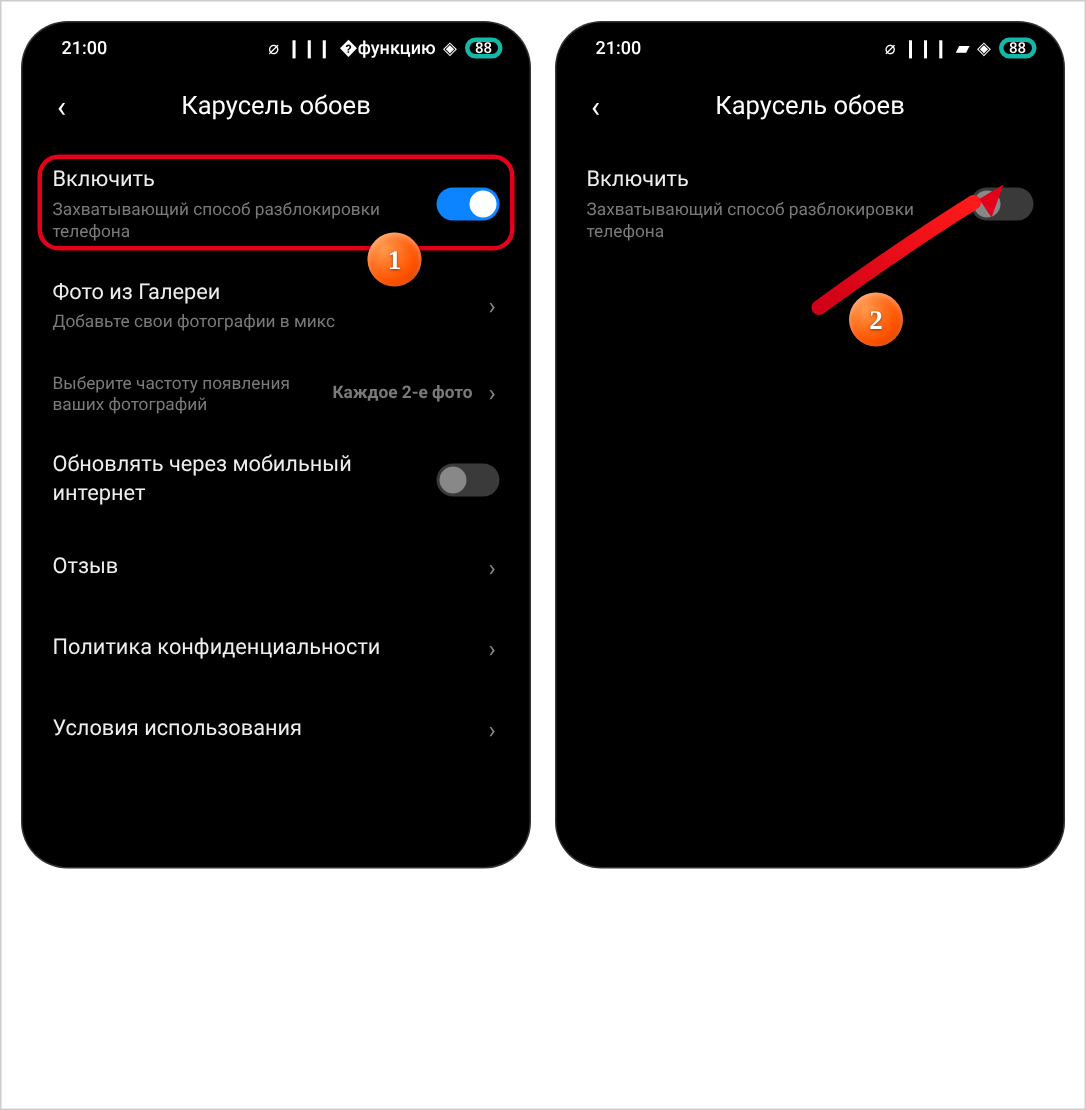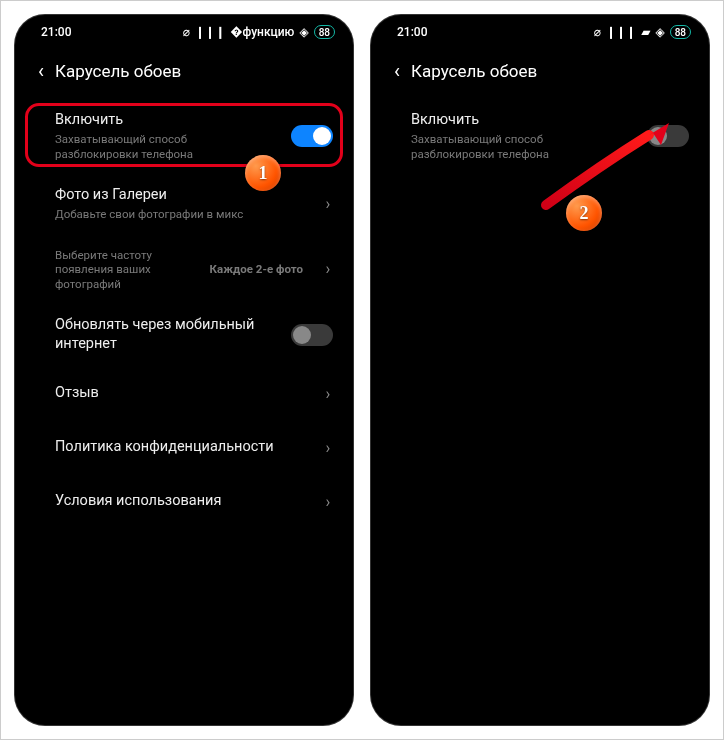--- a/index.html
+++ b/index.html
@@ -9,68 +9,67 @@
     background: #fff;
     font-family: -apple-system, Roboto, Arial, sans-serif;
     position: relative;
     border: 1px solid #ccc;
     display: flex;
     gap: 18px;
     padding: 14px 14px;
   }
   .phone {
     width: 340px;
-    height: 710px;
+    height: 563px;
     background: #000;
     border-radius: 30px;
     position: relative;
     overflow: hidden;
     color: #fff;
     box-shadow: 0 0 0 1px #333;
   }
   .statusbar {
     height: 28px;
     display: flex;
     justify-content: space-between;
     align-items: center;
     padding: 6px 18px 0 26px;
     font-size: 12px;
     font-weight: 500;
   }
   .status-icons { display: flex; gap: 5px; align-items: center; }
   .batt {
     display: inline-flex; align-items: center;
-    border: 1px solid #14b8a6; border-radius: 8px;
+    border: 3px solid #14b8a6; border-radius: 8px;
     padding: 0 4px; font-size: 10px; height: 14px;
   }
   .header {
     display: flex;
     align-items: center;
     height: 56px;
     padding: 0 12px;
     position: relative;
   }
   .back-btn {
     width: 28px; height: 28px;
     display: flex; align-items: center; justify-content: center;
     font-size: 20px;
   }
   .header-title {
-    flex: 1; text-align: left;
+    flex: 1; text-align: center;
     font-size: 17px; font-weight: 400;
     margin-right: 28px;
   }
   .list { padding: 0 0; }
   .item {
     padding: 12px 20px;
     display: flex;
     align-items: center;
-    gap: 20px;
+    gap: 8px;
     min-height: 54px;
-    margin-left: 20px;
   }
   .item-text { flex: 1; }
   .item-title { font-size: 14.5px; color: #eee; line-height: 1.3; }
   .item-sub { font-size: 11.5px; color: #7a7a7a; margin-top: 2px; line-height: 1.3; }
   .item-value { font-size: 11.5px; color: #7a7a7a; font-weight: bold; }
   .chevron { color: #888; font-size: 16px; width: 10px; text-align: center; }
   .toggle {
     width: 42px; height: 22px; border-radius: 11px;
     position: relative;
     flex-shrink: 0;

